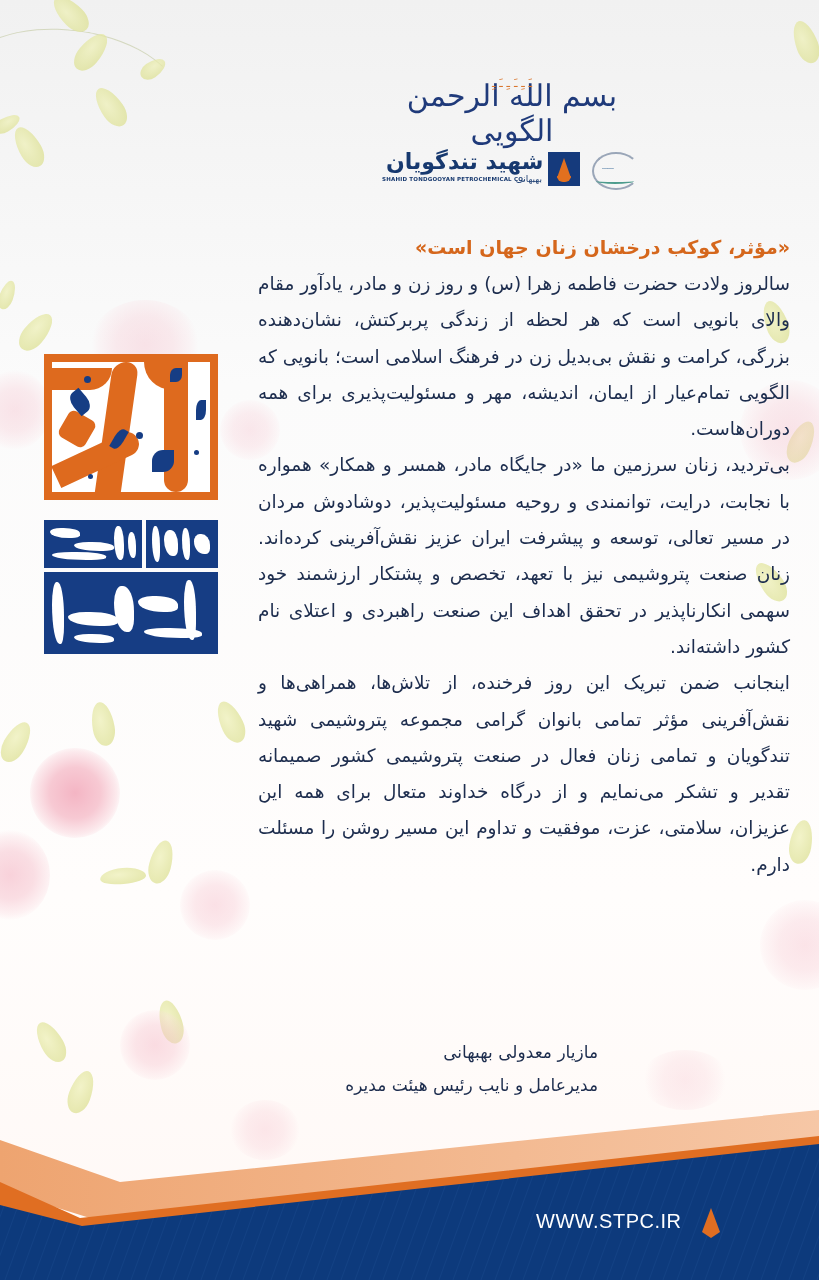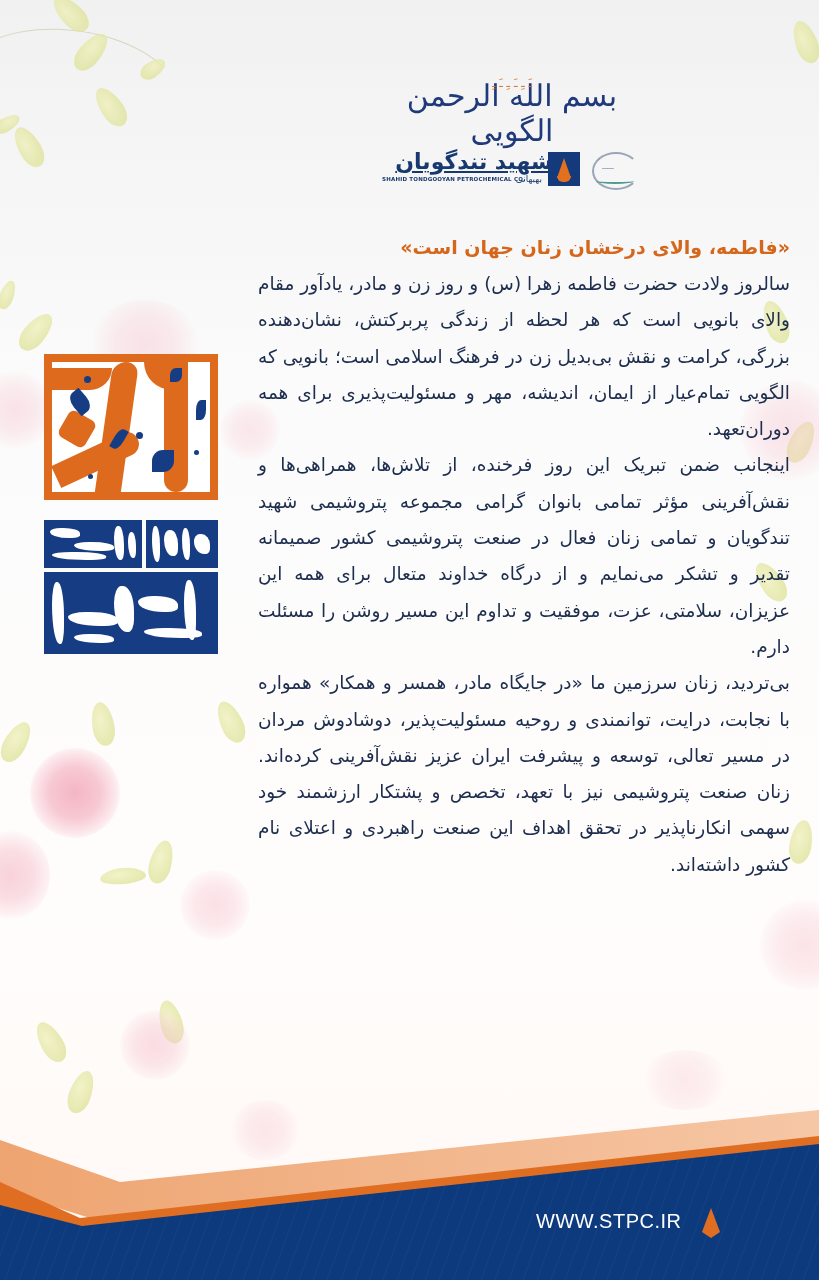--- a/index.html
+++ b/index.html
@@ -13,22 +13,22 @@
           background: radial-gradient(ellipse at 40% 40%, #eef0b8, #d8dc8a); opacity:.75; }
   .flower { position:absolute; border-radius:50%;
             background: radial-gradient(circle, #f4b5c4 0%, #f7c9d3 40%, rgba(250,215,222,0.5) 65%, rgba(255,255,255,0) 75%); }
   .vine { position:absolute; border:1.5px solid rgba(200,205,170,0.7); border-radius:50%; border-color: rgba(200,205,170,0.7) transparent transparent transparent; }
 
   
   .bismillah { position:absolute; left:372px; top:78px; width:280px; height:50px; text-align:center;
                font-family:"DejaVu Serif", serif; font-size:30px; color:#1f3a7a; direction:rtl; letter-spacing:1px;}
   .bismillah .marks { position:absolute; left:0; right:0; top:-2px; font-size:12px; color:#d9762e; letter-spacing:18px; }
   .logos { position:absolute; left:382px; top:150px; width:260px; height:42px; }
-  .brand-fa { position:absolute; left:12px; top:0; width:160px; text-align:center; direction:rtl;
-              font-size:22px; font-weight:bold; color:#17396f; line-height:24px;text-decoration:underline; }
+  .brand-fa { position:absolute; left:4px; top:0; width:160px; text-align:left; direction:rtl;
+              font-size:22px; font-weight:bold; color:#17396f; line-height:24px; }
   .brand-en { position:absolute; left:0; top:26px; width:95px; font-size:5.5px; font-weight:bold; color:#17396f; letter-spacing:0.2px; white-space:nowrap;}
   .brand-en2 { position:absolute; left:98px; top:24px; width:62px; text-align:right; direction:rtl; font-size:9px; color:#17396f; }
   .brand-box { position:absolute; left:166px; top:2px; width:32px; height:34px; background:#153a7c; }
   .brand-box .drop { position:absolute; left:9px; top:6px; width:0; height:0;
                      border-left:7px solid transparent; border-right:7px solid transparent; border-bottom:20px solid #e2701f; }
   .brand-box .drop2 { position:absolute; left:9px; top:24px; width:14px; height:6px; background:#e2701f; border-radius:0 0 7px 7px;}
   .emblem { position:absolute; left:206px; top:0; width:52px; height:40px; }
   .emblem .ring { position:absolute; left:4px; top:2px; width:44px; height:34px; border-radius:50%;
                   border:2px solid #9aa6b8; border-right-color:transparent; }
   .emblem .txt { position:absolute; left:14px; top:14px; font-size:5px; color:#3a6a9a; direction:rtl; }
@@ -155,27 +155,29 @@
     <div class="w" style="left:24px;top:40px;width:50px;height:14px;"></div>
     <div class="w" style="left:70px;top:14px;width:20px;height:46px;"></div>
     <div class="w" style="left:94px;top:24px;width:40px;height:16px;"></div>
     <div class="w" style="left:140px;top:8px;width:12px;height:60px;"></div>
     <div class="w" style="left:100px;top:56px;width:58px;height:10px;"></div>
     <div class="w" style="left:30px;top:62px;width:40px;height:9px;"></div>
   </div>
 </div>
 
 <div class="content">
-  <div class="title">«فاطمه، والای درخشان زنان جهان است»</div>
-  <p class="para">سالروز ولادت حضرت فاطمه زهرا (س) و روز زن و مادر، یادآور مقام والای بانویی است که هر لحظه از زندگی پربرکتش، نشان‌دهنده بزرگی، کرامت و نقش بی‌بدیل زن در فرهنگ اسلامی است؛ بانویی که الگویی تمام‌عیار از ایمان، اندیشه، مهر و مسئولیت‌پذیری برای همه دوران‌تعهد.</p>
+  <div class="title">«مؤثر، کوکب درخشان زنان جهان است»</div>
+  <p class="para">سالروز ولادت حضرت فاطمه زهرا (س) و روز زن و مادر، یادآور مقام والای بانویی است که هر لحظه از زندگی پربرکتش، نشان‌دهنده بزرگی، کرامت و نقش بی‌بدیل زن در فرهنگ اسلامی است؛ بانویی که الگویی تمام‌عیار از ایمان، اندیشه، مهر و مسئولیت‌پذیری برای همه دوران‌هاست.</p>
+  <p class="para">بی‌تردید، زنان سرزمین ما «در جایگاه مادر، همسر و همکار» همواره با نجابت، درایت، توانمندی و روحیه مسئولیت‌پذیر، دوشادوش مردان در مسیر تعالی، توسعه و پیشرفت ایران عزیز نقش‌آفرینی کرده‌اند. زنان صنعت پتروشیمی نیز با تعهد، تخصص و پشتکار ارزشمند خود سهمی انکارناپذیر در تحقق اهداف این صنعت راهبردی و اعتلای نام کشور داشته‌اند.</p>
   <p class="para">اینجانب ضمن تبریک این روز فرخنده، از تلاش‌ها، همراهی‌ها و نقش‌آفرینی مؤثر تمامی بانوان گرامی مجموعه پتروشیمی شهید تندگویان و تمامی زنان فعال در صنعت پتروشیمی کشور صمیمانه تقدیر و تشکر می‌نمایم و از درگاه خداوند متعال برای همه این عزیزان، سلامتی، عزت، موفقیت و تداوم این مسیر روشن را مسئلت دارم.</p>
-  <p class="para">بی‌تردید، زنان سرزمین ما «در جایگاه مادر، همسر و همکار» همواره با نجابت، درایت، توانمندی و روحیه مسئولیت‌پذیر، دوشادوش مردان در مسیر تعالی، توسعه و پیشرفت ایران عزیز نقش‌آفرینی کرده‌اند. زنان صنعت پتروشیمی نیز با تعهد، تخصص و پشتکار ارزشمند خود سهمی انکارناپذیر در تحقق اهداف این صنعت راهبردی و اعتلای نام کشور داشته‌اند.</p>
 </div>
 
 <div class="sig">
+  <div class="name">مازیار معدولی بهبهانی</div>
+  <div>مدیرعامل و نایب رئیس هیئت مدیره</div>
 </div>
 
 <div class="footer">
   <svg width="819" height="180" viewBox="0 0 819 180">
     <defs>
       <linearGradient id="peach" x1="0" y1="0" x2="1" y2="0">
         <stop offset="0" stop-color="#eea470"></stop>
         <stop offset="1" stop-color="#f6c7a6"></stop>
       </linearGradient>
       <pattern id="lines" width="14" height="180" patternUnits="userSpaceOnUse" patternTransform="skewX(-20)">

